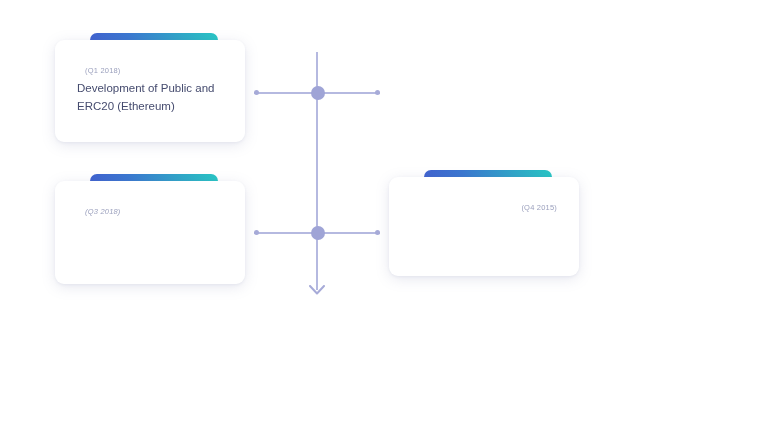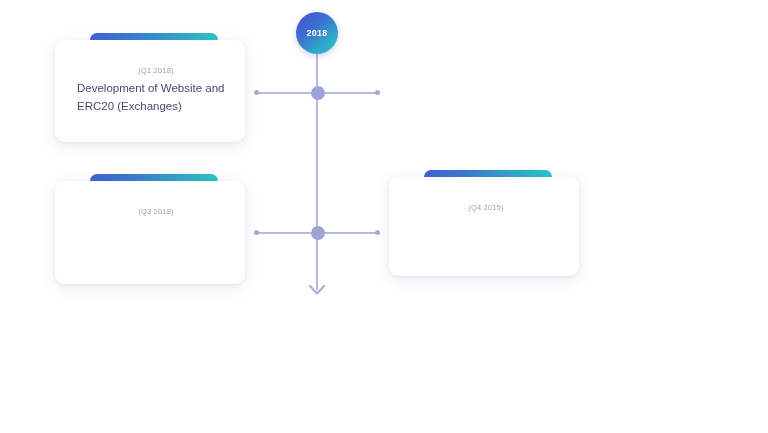--- a/index.html
+++ b/index.html
@@ -126,54 +126,50 @@
   .card {
     position: relative;
     margin-top: 7px;
     background: #ffffff;
     border-radius: 9px;
     box-shadow: 0 3px 14px rgba(120,130,170,0.18), 0 1px 3px rgba(120,130,170,0.10);
     padding: 26px 18px 26px 22px;
     box-sizing: border-box;
     min-height: 99px;
   }
-  .card-wrap.c2 .card { min-height: 103px; }
+  .card-wrap.c2 .card { min-height: 103px; font-style: italic; }
   .card-wrap.c3 .card {
     padding: 26px 22px 26px 18px;
     text-align: right;
     min-height: 99px;
   }
 
   .quarter {
     font-size: 7.5px;
     color: #9ba0bd;
     letter-spacing: 0.2px;
     margin: 0 0 5px 8px;
     line-height: 1.2;
-    text-align: center;
   }
 
   .card-title {
     font-size: 11.5px;
     color: #454b6e;
     line-height: 1.55;
     margin: 0;
     font-weight: normal;
   }
 </style>
 </head>
 <body>
 
 <div class="roadmap">
 
   <div class="axis-line"></div>
 
-  <div class="year-badge">
-    <span class="year-text">2018</span>
-  </div>
 
   <div class="connector row-1">
     <div class="connector-bar"></div>
     <div class="connector-end left"></div>
     <div class="connector-end right"></div>
     <div class="connector-hub"></div>
   </div>
 
   <div class="connector row-2">
     <div class="connector-bar"></div>
@@ -185,21 +181,21 @@
   <div class="axis-arrow">
     <svg width="16" height="10" viewBox="0 0 16 10" xmlns="http://www.w3.org/2000/svg">
       <path d="M1 1 L8 8.5 L15 1" fill="none" stroke="#a7abd8" stroke-width="2" stroke-linecap="round" stroke-linejoin="round"></path>
     </svg>
   </div>
 
   <div class="card-wrap c1">
     <div class="card-accent"></div>
     <div class="card">
       <p class="quarter">(Q1 2018)</p>
-      <p class="card-title">Development of Website and ERC20 (Exchanges)</p>
+      <p class="card-title">Development of Public and ERC20 (Ethereum)</p>
     </div>
   </div>
 
   <div class="card-wrap c2">
     <div class="card-accent"></div>
     <div class="card">
       <p class="quarter">(Q3 2018)</p>
     </div>
   </div>
 

